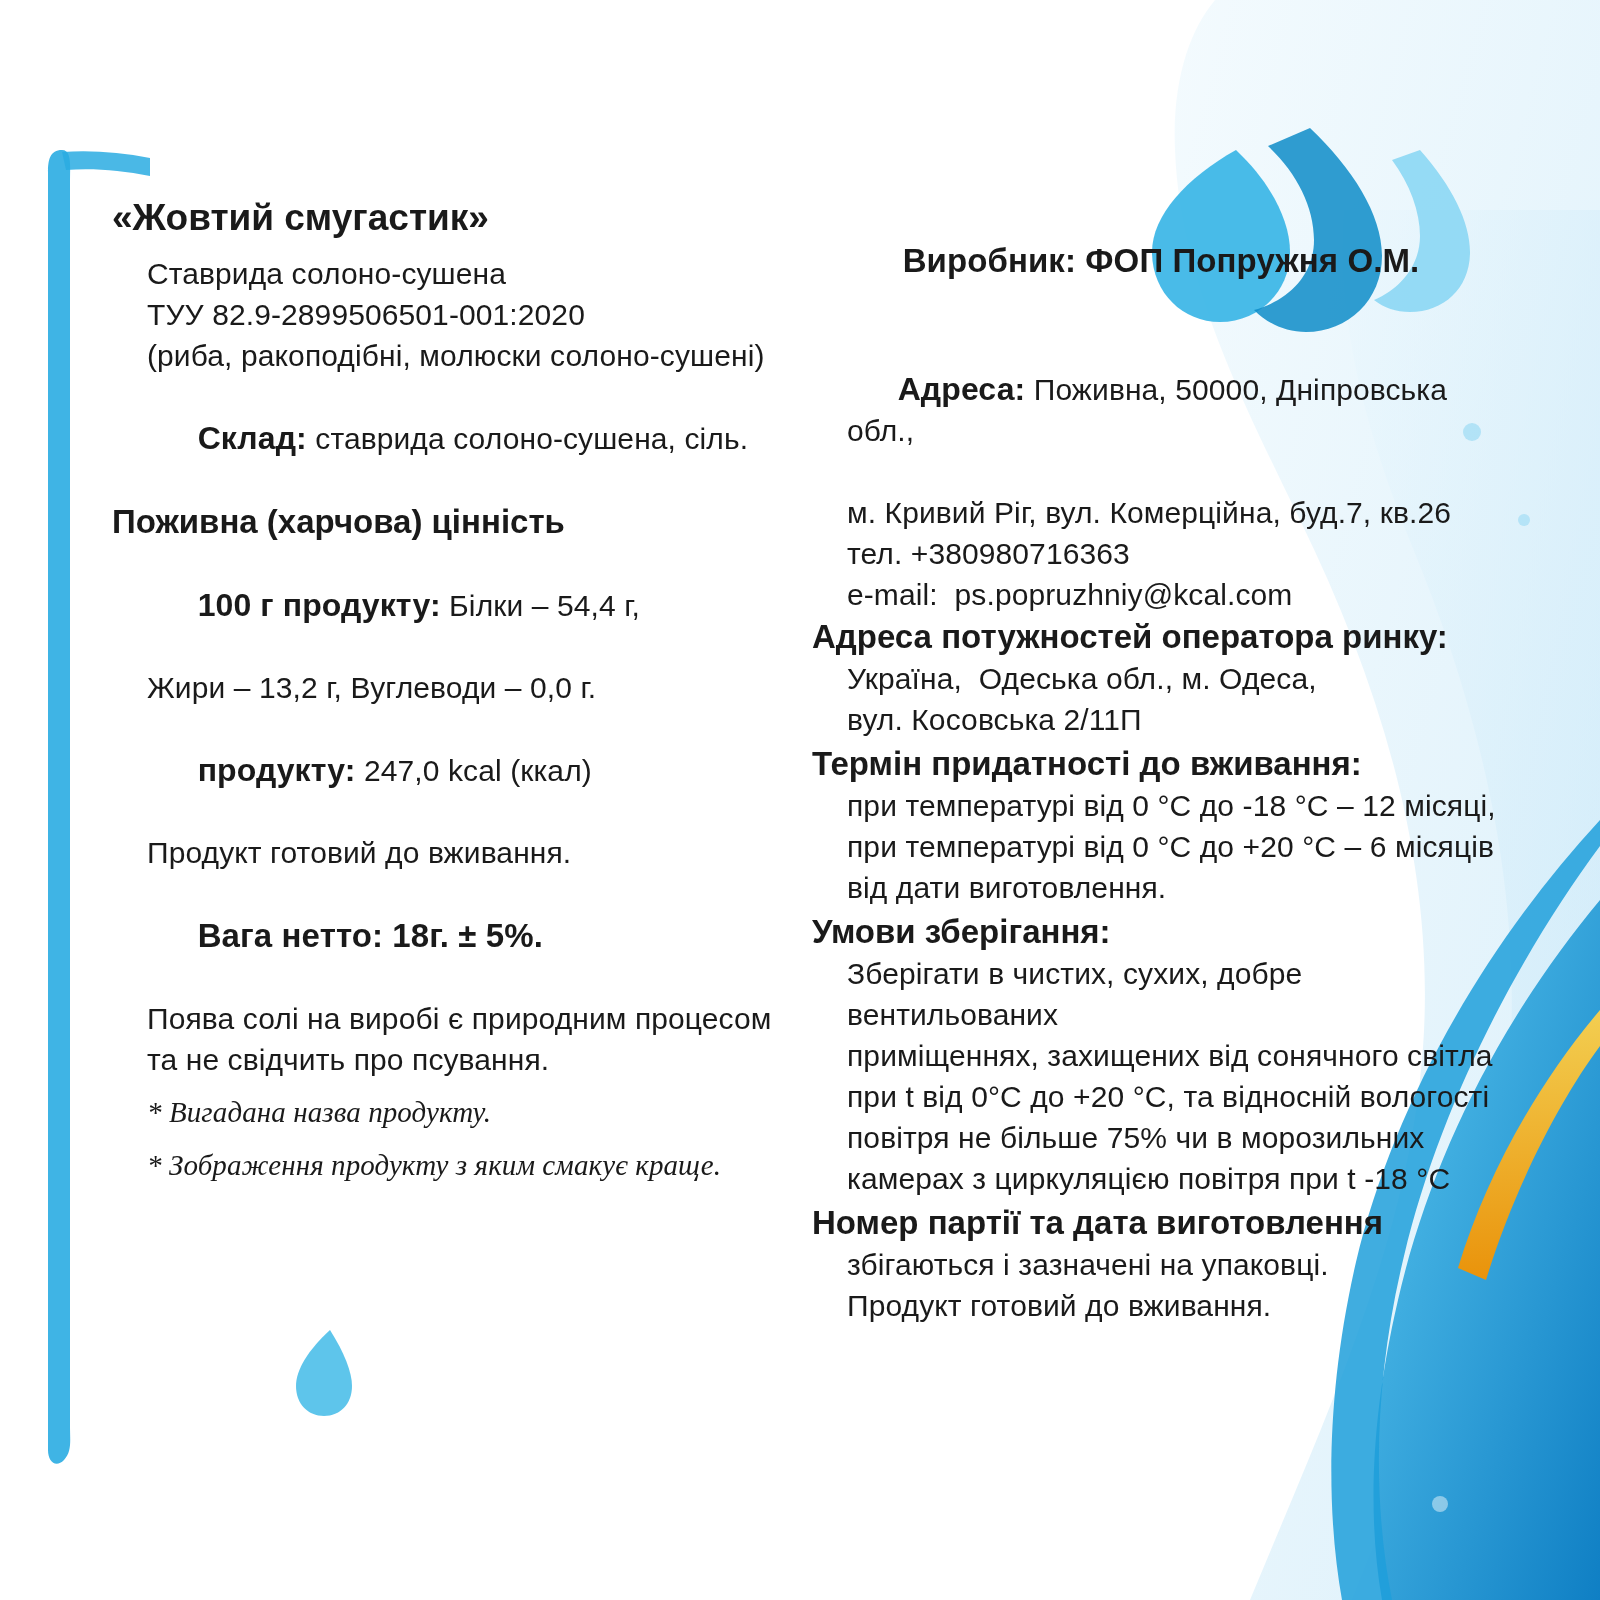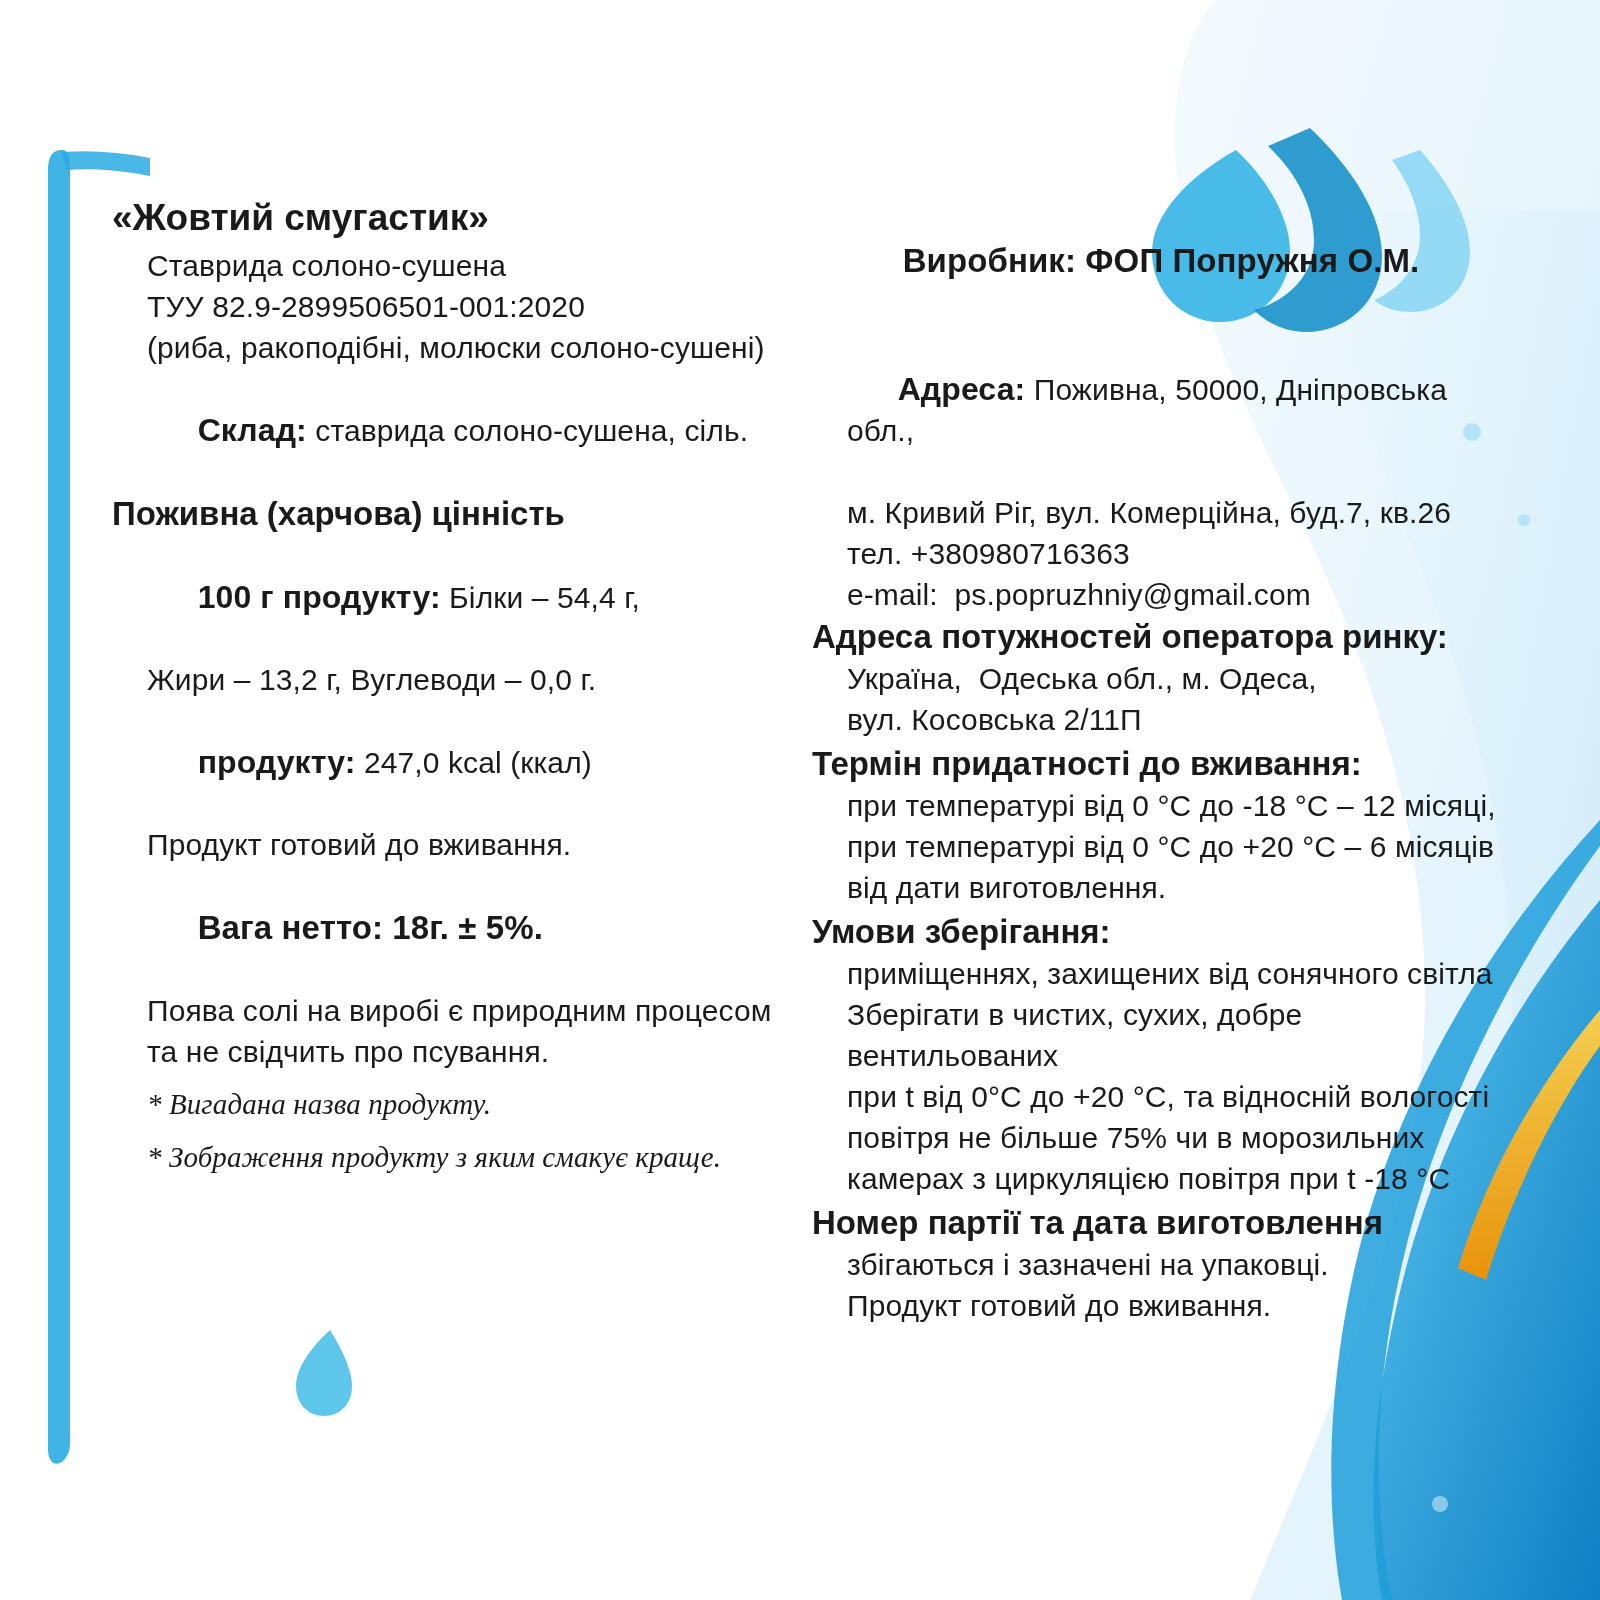--- a/index.html
+++ b/index.html
@@ -56,21 +56,21 @@
   }
   .ln-big    { font-size: 33px; line-height: 44px; }
   .it        { font-family: Liberation Serif, serif; font-style: italic; font-size: 29px; }
   .gap-s     { margin-top: 2px; }
   .gap-m     { margin-top: 12px; }
 
   .title {
     font-size: 37px;
     font-weight: bold;
     line-height: 46px;
-    margin-bottom: 4px;
+    margin-bottom: 12px;
   }
 
   .hdr {
     font-size: 33px;
     font-weight: bold;
     line-height: 43px;
   }
   .hdr-sm {
     font-size: 32px;
     font-weight: bold;
@@ -166,34 +166,34 @@
 
     <div class="line ln-big">
       <span class="hdr">Виробник:</span><span class="hdr"> ФОП Попружня О.М.</span>
     </div>
 
     <div class="line">
       <span class="hdr-sm">Адреса:</span><span> Поживна, 50000, Дніпровська обл.,</span>
     </div>
     <div class="line">м. Кривий Ріг, вул. Комерційна, буд.7, кв.26</div>
     <div class="line">тел. +380980716363</div>
-    <div class="line">e-mail:  ps.popruzhniy@gmail.com</div>
+    <div class="line">e-mail:  ps.popruzhniy@kcal.com</div>
 
     <div class="hdr">Адреса потужностей оператора ринку:</div>
     <div class="line">Україна,  Одеська обл., м. Одеса,</div>
     <div class="line">вул. Косовська 2/11П</div>
 
     <div class="hdr gap-s">Термін придатності до вживання:</div>
     <div class="line">при температурі від 0 °C до -18 °C – 12 місяці,</div>
     <div class="line">при температурі від 0 °C до +20 °C – 6 місяців</div>
     <div class="line">від дати виготовлення.</div>
 
     <div class="hdr gap-s">Умови зберігання:</div>
+    <div class="line">Зберігати в чистих, сухих, добре вентильованих</div>
     <div class="line">приміщеннях, захищених від сонячного світла</div>
-    <div class="line">Зберігати в чистих, сухих, добре вентильованих</div>
     <div class="line">при t від 0°C до +20 °C, та відносній вологості</div>
     <div class="line">повітря не більше 75% чи в морозильних</div>
     <div class="line">камерах з циркуляцією повітря при t -18 °C</div>
 
     <div class="hdr gap-s">Номер партії та дата виготовлення</div>
     <div class="line">збігаються і зазначені на упаковці.</div>
     <div class="line">Продукт готовий до вживання.</div>
   </div>
 
 </div>

